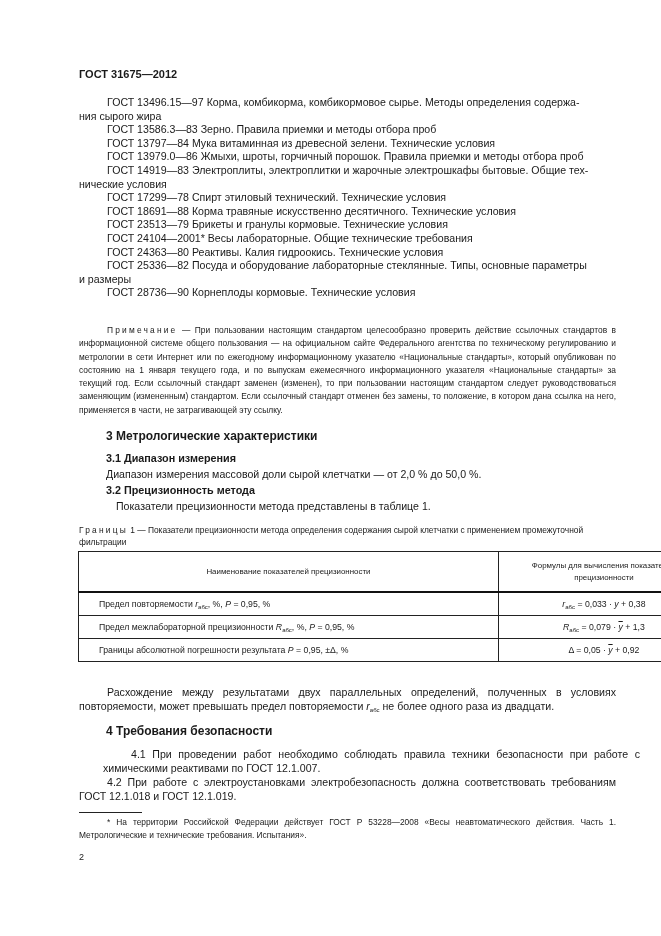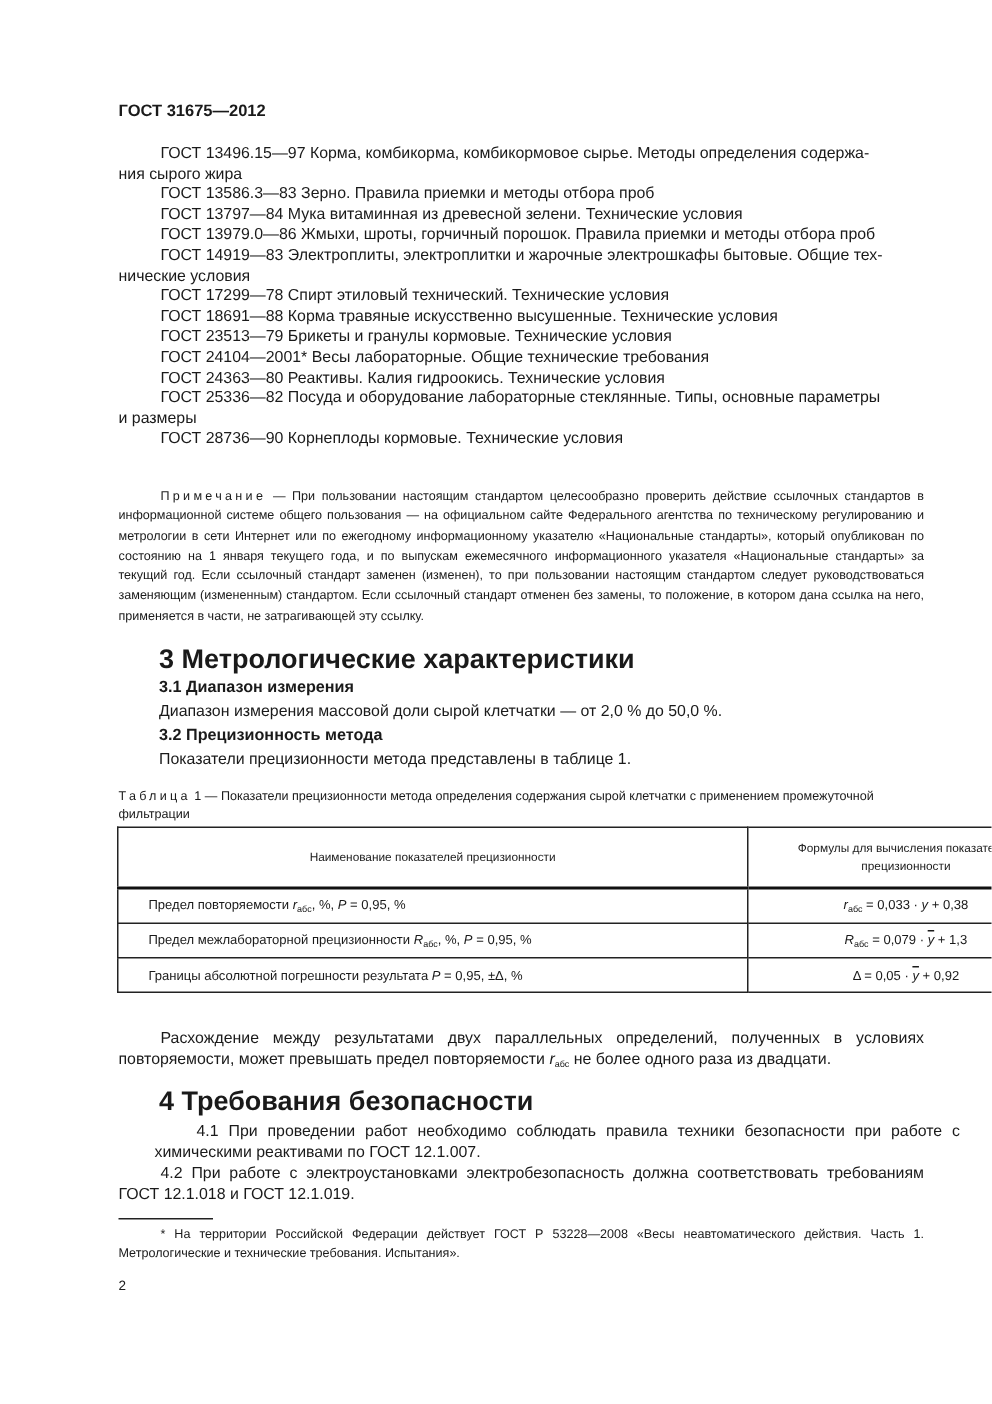--- a/index.html
+++ b/index.html
@@ -9,21 +9,21 @@
   .abs { position: absolute; white-space: nowrap; }
   .hdr { left: 79px; top: 68px; font-size: 11px; font-weight: bold; }
   .body-txt { font-size: 10.6px; line-height: 13.6px; }
   .refs { position: absolute; left: 79px; top: 96px; width: 537px; }
   .ref { text-align: justify; text-align-last: left; }
   .ref .ind { display: inline-block; width: 28px; }
   .note { position: absolute; left: 79px; top: 324px; width: 537px;
           font-size: 8.4px; line-height: 13.3px; text-align: justify; }
   .note .lab { letter-spacing: 2.2px; }
   .note .ind { display: inline-block; width: 28px; }
-  .h1 { font-size: 18px; font-weight: bold; }
+  .h1 { font-size: 12px; font-weight: bold; }
   .h2 { font-size: 10.8px; font-weight: bold; }
   .p { font-size: 10.6px; }
   .caption { position: absolute; left: 79px; top: 524px; width: 537px;
              font-size: 8.4px; line-height: 12px; }
   .caption .lab { letter-spacing: 2.2px; }
   table.prec { position: absolute; left: 78px; top: 551px; width: 632px;
                border-collapse: collapse; font-size: 8.6px; }
   table.prec td, table.prec th { border: 1px solid #222; padding: 0; }
   table.prec th { font-weight: normal; font-size: 7.9px; height: 39px; line-height: 12px; }
   table.prec thead tr { border-bottom: 2.5px solid #111; }
@@ -49,37 +49,37 @@
 
   <div class="abs hdr">ГОСТ 31675—2012</div>
 
   <div class="refs body-txt">
     <div class="ref"><span class="ind"></span><span>ГОСТ  13496.15—97</span> <span>Корма, комбикорма, комбикормовое сырье. Методы определения содержа-</span><br><span>ния сырого жира</span></div>
     <div class="ref"><span class="ind"></span><span>ГОСТ  13586.3—83</span> <span>Зерно. Правила приемки и методы отбора проб</span></div>
     <div class="ref"><span class="ind"></span><span>ГОСТ  13797—84</span> <span>Мука витаминная из древесной зелени. Технические условия</span></div>
     <div class="ref"><span class="ind"></span><span>ГОСТ  13979.0—86</span> <span>Жмыхи, шроты, горчичный порошок. Правила приемки и методы отбора проб</span></div>
     <div class="ref"><span class="ind"></span><span>ГОСТ  14919—83</span> <span>Электроплиты, электроплитки и жарочные электрошкафы бытовые. Общие тех-</span><br><span>нические условия</span></div>
     <div class="ref"><span class="ind"></span><span>ГОСТ  17299—78</span> <span>Спирт этиловый технический. Технические условия</span></div>
-    <div class="ref"><span class="ind"></span><span>ГОСТ  18691—88</span> <span>Корма травяные искусственно высушенные. Технические условия</span></div>
+    <div class="ref"><span class="ind"></span><span>ГОСТ  18691—88</span> <span>Корма травяные искусственно десятичного. Технические условия</span></div>
     <div class="ref"><span class="ind"></span><span>ГОСТ  23513—79</span> <span>Брикеты и гранулы кормовые. Технические условия</span></div>
     <div class="ref"><span class="ind"></span><span>ГОСТ  24104—2001*</span> <span>Весы лабораторные. Общие технические требования</span></div>
     <div class="ref"><span class="ind"></span><span>ГОСТ  24363—80</span> <span>Реактивы. Калия гидроокись. Технические условия</span></div>
     <div class="ref"><span class="ind"></span><span>ГОСТ  25336—82</span> <span>Посуда и оборудование лабораторные стеклянные. Типы, основные параметры</span><br><span>и размеры</span></div>
     <div class="ref"><span class="ind"></span><span>ГОСТ  28736—90</span> <span>Корнеплоды кормовые. Технические условия</span></div>
   </div>
 
   <div class="note"><span class="ind"></span><span class="lab">Примечание</span> <span>— При пользовании настоящим стандартом целесообразно проверить действие ссылочных стандартов в информационной системе общего пользования — на официальном сайте Федерального агентства по техническому регулированию и метрологии в сети Интернет или по ежегодному информационному указателю «Национальные стандарты», который опубликован по состоянию на 1 января текущего года, и по выпускам ежемесячного информационного указателя «Национальные стандарты» за текущий год. Если ссылочный стандарт заменен (изменен), то при пользовании настоящим стандартом следует руководствоваться заменяющим (измененным) стандартом. Если ссылочный стандарт отменен без замены, то положение, в котором дана ссылка на него, применяется в части, не затрагивающей эту ссылку.</span></div>
 
   <div class="abs h1" style="left:106px; top:429px;">3  Метрологические характеристики</div>
   <div class="abs h2" style="left:106px; top:452px;">3.1  Диапазон измерения</div>
   <div class="abs p" style="left:106px; top:468px;">Диапазон измерения массовой доли сырой клетчатки — от 2,0 % до 50,0 %.</div>
   <div class="abs h2" style="left:106px; top:484px;">3.2  Прецизионность метода</div>
-  <div class="abs p" style="left:106px; top:500px;">Показатели прецизионности метода представлены в таблице 1.</div>
+  <div class="abs p" style="left:116px; top:500px;">Показатели прецизионности метода представлены в таблице 1.</div>
 
-  <div class="caption"><span class="lab">Таблица</span><span> 1 — Показатели прецизионности метода определения содержания сырой клетчатки с применением промежуточной фильтрации</span></div>
+  <div class="caption"><span class="lab">Границы</span><span> 1 — Показатели прецизионности метода определения содержания сырой клетчатки с применением промежуточной фильтрации</span></div>
 
   <table class="prec">
     <colgroup>
         <col style="width:358px">
         <col style="width:180px">
       </colgroup>
     <thead>
       <tr>
         <th>Наименование показателей прецизионности</th>
         <th style="padding:0 10px;">Формулы для вычисления показателей прецизионности</th>

